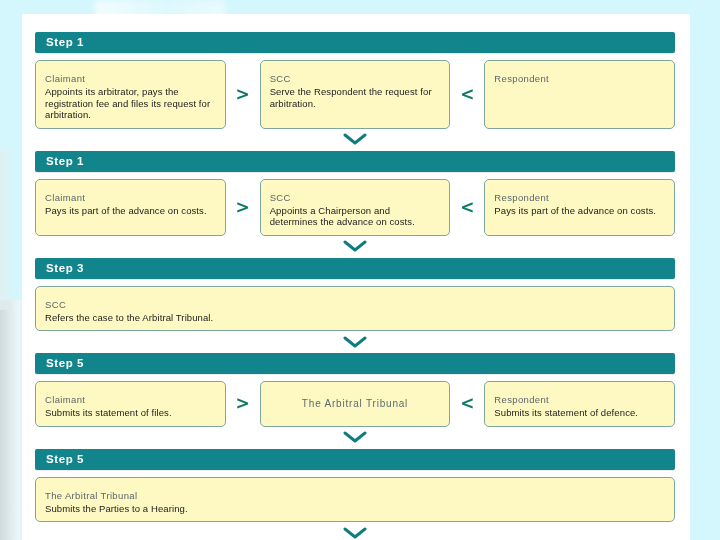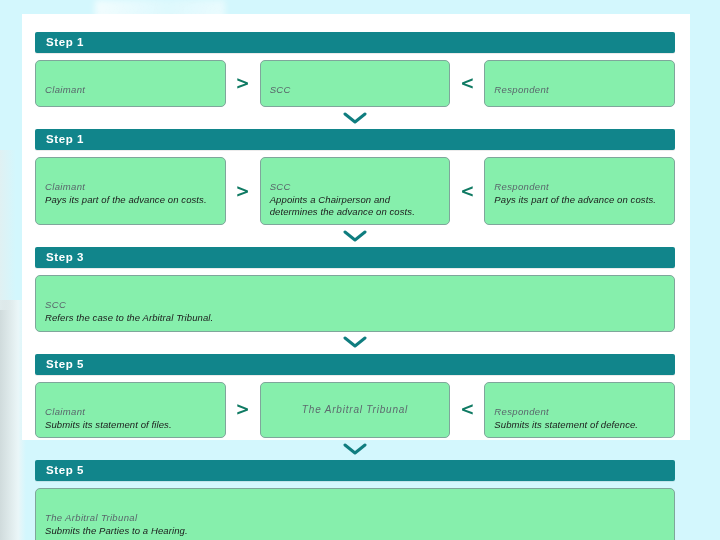--- a/index.html
+++ b/index.html
@@ -49,21 +49,21 @@
     background: linear-gradient(90deg, #e3eff0 0%, rgba(235,248,250,0) 100%);
     opacity: .8;
     pointer-events: none;
   }
 
   
   #content-sheet {
     position: absolute;
     left: 22px; top: 14px;
     width: 668px;
-    height: 426px;
+    height: 526px;
     background: #ffffff;
   }
 
   #flow {
     position: absolute;
     left: 13px;
     top: 18px;
     width: 640px;
   }
 
@@ -83,28 +83,27 @@
     box-shadow: 0 1px 0 rgba(0,0,0,.08);
   }
 
   .step-body {
     display: flex;
     align-items: stretch;
     padding-top: 7px;
   }
 
   .card {
-    background: #86efac;
+    background: #fef9c3;
     border: 1px solid #7fa69b;
     border-radius: 5px;
     box-sizing: border-box;
-    padding: 23px 9px 7px 9px;
+    padding: 12px 9px 7px 9px;
     flex: 1 1 0;
     min-width: 0;
-    font-style: italic;
   }
   .card.tall { min-height: 47px; }
 
   .card-title {
     color: #59666b;
     font-size: 9.5px;
     line-height: 12px;
     letter-spacing: .35px;
     white-space: nowrap;
     overflow: hidden;
@@ -162,24 +161,26 @@
   <div id="scan-artifact2"></div>
 
   <div id="content-sheet">
     <div id="flow">
 
       <div class="step-group">
         <div class="step-header">Step 1</div>
         <div class="step-body">
           <div class="card tall col-wide">
             <div class="card-title">Claimant</div>
+            <div class="card-text">Appoints its arbitrator, pays the registration fee and files its request for arbitration.</div>
           </div>
           <div class="h-arrow">&gt;</div>
           <div class="card tall col-wide">
             <div class="card-title">SCC</div>
+            <div class="card-text">Serve the Respondent the request for arbitration.</div>
           </div>
           <div class="h-arrow">&lt;</div>
           <div class="card tall col-wide">
             <div class="card-title">Respondent</div>
           </div>
         </div>
       </div>
 
       <div class="v-arrow">
         <svg width="24" height="13" viewBox="0 0 24 13" aria-hidden="true">

